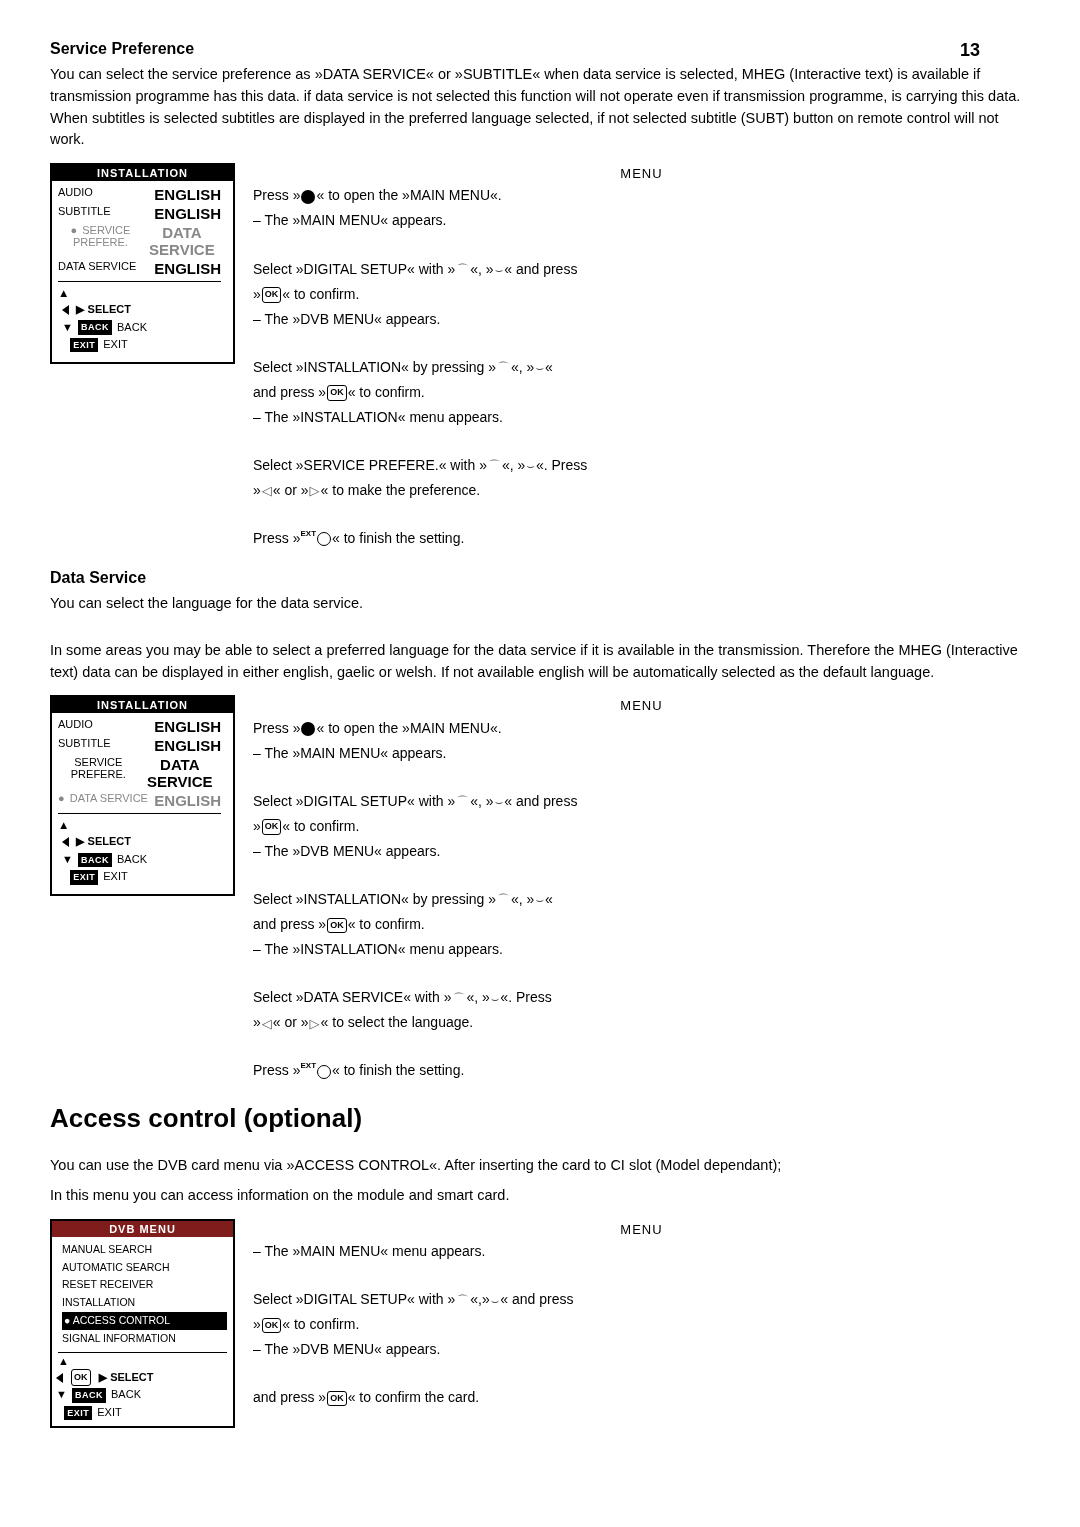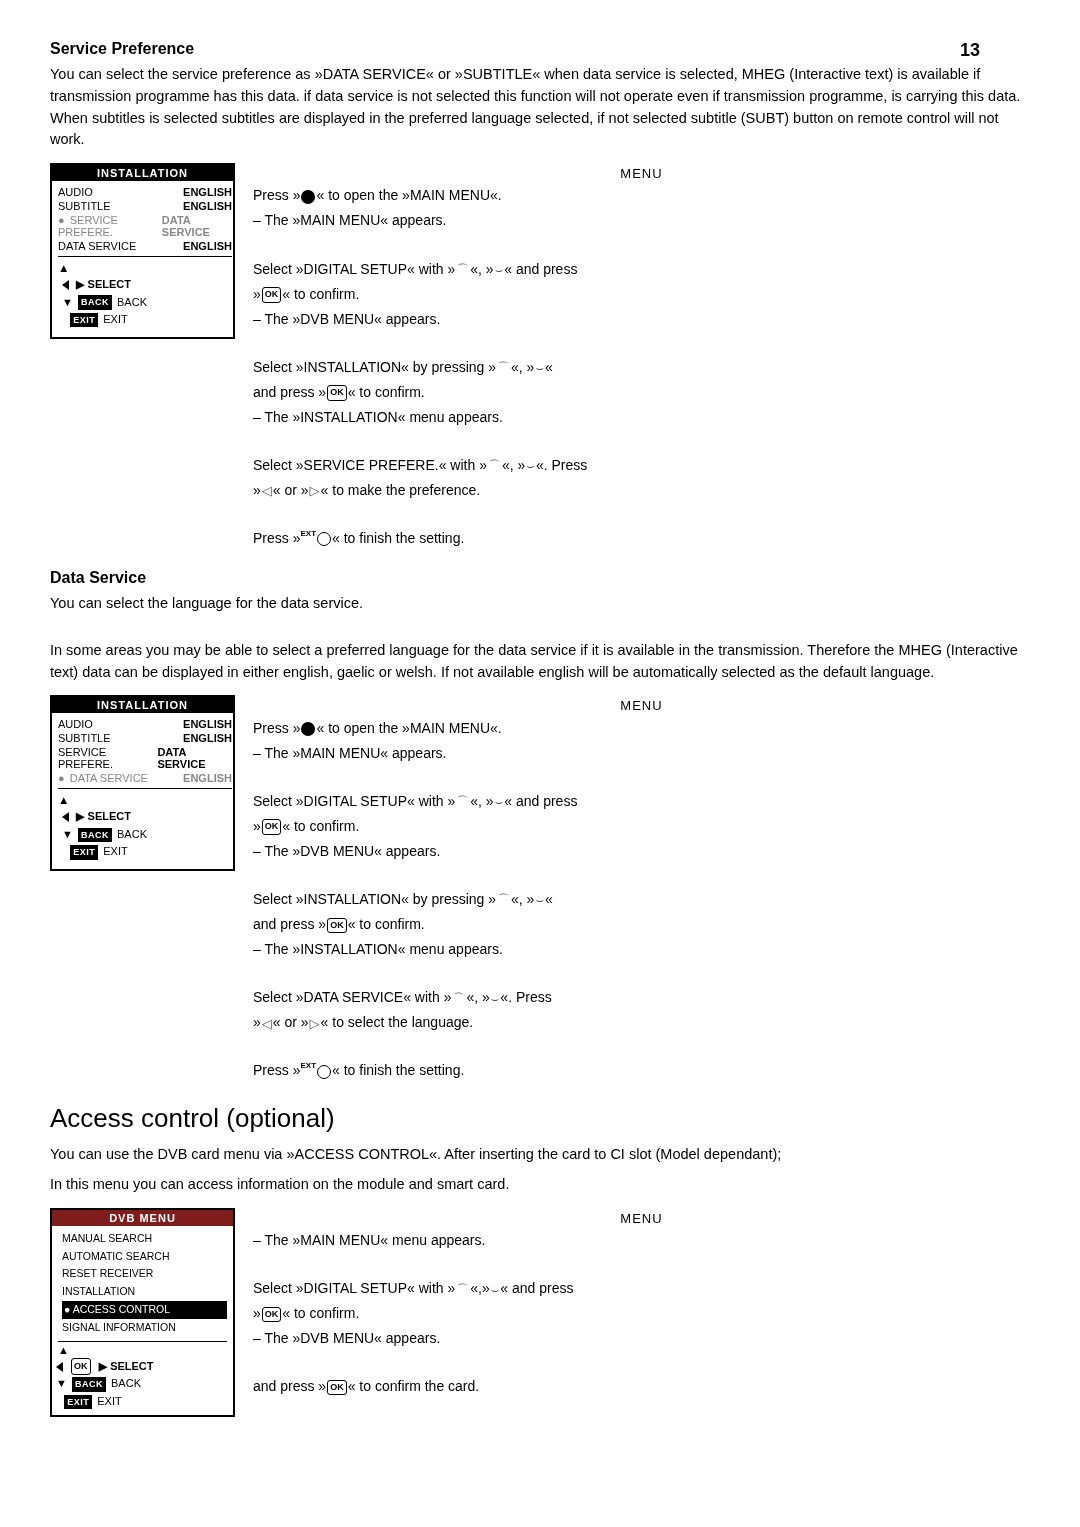--- a/index.html
+++ b/index.html
@@ -14,22 +14,22 @@
     }
 
     h2 {
       font-size: 16px;
       font-weight: bold;
       margin-bottom: 6px;
     }
 
     h1.section-title {
       font-size: 26px;
-      font-weight: normal;
-      margin: 18px 0 10px 0;
+      font-weight: bold;
+      margin: 18px 0 21px 0;
     }
 
     p {
       line-height: 1.5;
       margin-bottom: 8px;
       font-size: 14.5px;
     }
 
     .page-number {
       position: absolute;
@@ -58,36 +58,37 @@
       background: #000;
       color: #fff;
       text-align: center;
       font-size: 11px;
       font-weight: bold;
       padding: 2px 0;
       letter-spacing: 1px;
     }
 
     .menu-box-body {
-      padding: 4px 1px 6px 6px;
+      padding: 4px 12px 6px 6px;
+      text-align: center;
     }
 
     .menu-row {
       display: flex;
       justify-content: space-between;
       padding: 1px 0;
       font-size: 11px;
     }
 
     .menu-row.highlighted {
       color: #888;
     }
 
     .menu-row .label { font-weight: normal; }
-    .menu-row .value { font-weight: bold; font-size: 11px; }
+    .menu-row .value { font-weight: bold; font-size: 15px; }
 
     .menu-row .dot { margin-right: 2px; }
 
     .menu-divider {
       border-top: 1px solid #000;
       margin: 3px 0;
     }
 
     .menu-nav {
       display: flex;

